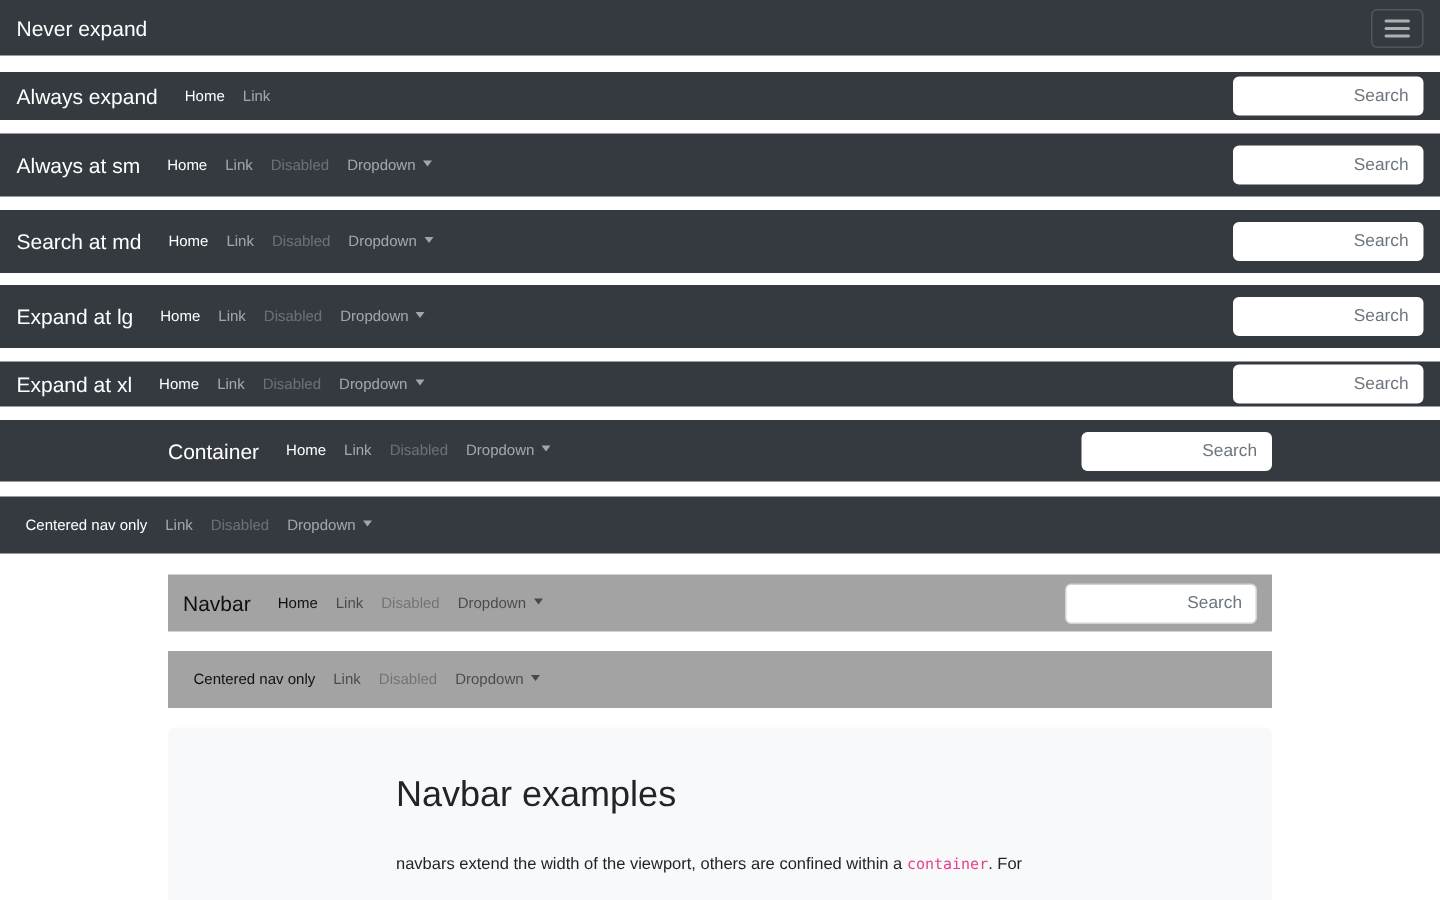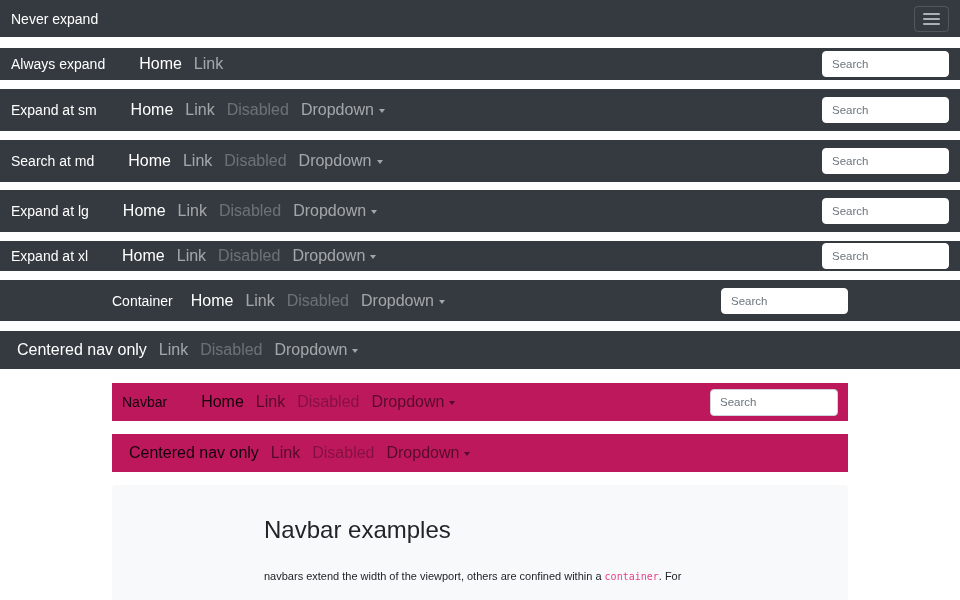--- a/index.html
+++ b/index.html
@@ -1,57 +1,57 @@
 <!DOCTYPE html>
 <html><head>
 <meta charset="utf-8">
 <style>
   html,body{margin:0;padding:0;width:960px;height:600px;overflow:hidden;background:#fff;
     font-family:"Liberation Sans",sans-serif;-webkit-font-smoothing:antialiased;}
 
   
-  .navbar{display:flex;align-items:center;padding:0 11px;box-sizing:border-box;gap:16px;}
+  .navbar{display:flex;align-items:center;padding:0 11px;box-sizing:border-box;}
   .navbar.dark{background:#343a40;}
-  .navbar.light{background:#be185d;}
+  .navbar.light{background:#a3a3a3;}
   .navbar.centered{}
 
   .nb-never-expand{height:37px;margin-bottom:11px;}
   .nb-always-expand{height:32px;margin-bottom:9px;}
   .nb-expand-at-sm{height:42px;margin-bottom:9px;}
   .nb-expand-at-md{height:42px;margin-bottom:8px;}
   .nb-expand-at-lg{height:42px;margin-bottom:9px;}
   .nb-expand-at-xl{height:30px;margin-bottom:9px;}
   .nb-container{height:41px;margin-bottom:10px;padding:0;}
   .nb-centered-dark{height:38px;margin-bottom:14px;}
   .nb-navbar-light{height:38px;width:736px;margin:0 auto 13px;padding:0 10px;}
   .nb-centered-light{height:38px;width:736px;margin:0 auto 13px;}
 
   .inner-container{width:736px;margin:0 auto;display:flex;align-items:center;height:100%;box-sizing:border-box;}
 
   .brand{font-size:14px;text-decoration:none;margin-right:12px;white-space:nowrap;cursor:pointer;}
   .navbar.dark .brand{color:#ffffff;}
   .navbar.light .brand{color:rgba(0,0,0,.9);}
 
   .nav{display:flex;align-items:center;}
-  .nav-link{font-size:16px;padding:0 6px;text-decoration:none;white-space:nowrap;cursor:pointer;}
+  .nav-link{font-size:10px;padding:0 6px;text-decoration:none;white-space:nowrap;cursor:pointer;}
   .navbar.dark .nav-link.link,
   .navbar.dark .nav-link.dropdown{color:rgba(255,255,255,.55);}
   .navbar.dark .nav-link.active{color:#ffffff;}
   .navbar.dark .nav-link.disabled{color:rgba(255,255,255,.28);cursor:default;}
   .navbar.light .nav-link.link,
   .navbar.light .nav-link.dropdown{color:rgba(0,0,0,.55);}
   .navbar.light .nav-link.active{color:rgba(0,0,0,.9);}
   .navbar.light .nav-link.disabled{color:rgba(0,0,0,.3);cursor:default;}
 
   .caret{display:inline-block;width:0;height:0;margin-left:5px;vertical-align:2px;
     border-left:3.5px solid transparent;border-right:3.5px solid transparent;
     border-top:4px solid currentColor;}
 
   .search{margin-left:auto;box-sizing:border-box;font-size:11.5px;
-    font-family:"Liberation Sans",sans-serif;padding:0 9px;border-radius:4px;outline:none;color:#495057;}
+    font-family:"Liberation Sans",sans-serif;padding:0 9px;border-radius:4px;outline:none;color:#495057;text-align:right;}
   .search::placeholder{color:#6c757d;opacity:1;}
   .search-dark{width:127px;height:26px;border:1px solid #fff;background:#fff;}
   .search-light{width:128px;height:27px;border:1px solid #ced4da;background:#fff;}
 
   .toggler{margin-left:auto;width:35px;height:26px;background:transparent;
     border:1px solid rgba(255,255,255,.15);border-radius:4px;cursor:pointer;
     display:flex;align-items:center;justify-content:center;padding:0;}
   .toggler-icon{display:flex;flex-direction:column;gap:3px;}
   .tbar{display:block;width:17px;height:2px;background:rgba(255,255,255,.6);border-radius:1px;}
 
@@ -79,21 +79,21 @@
     </nav>
     <nav class="navbar dark nb-always-expand">
       <a class="brand">Always expand</a>
       <div class="nav">
         <a class="nav-link active">Home</a>
         <a class="nav-link link">Link</a>
       </div>
       <input type="text" class="search search-dark" placeholder="Search" style="">
     </nav>
     <nav class="navbar dark nb-expand-at-sm">
-      <a class="brand">Expand at sm</a>
+      <a class="brand">Always at sm</a>
       <div class="nav">
         <a class="nav-link active">Home</a>
         <a class="nav-link link">Link</a>
         <a class="nav-link disabled">Disabled</a>
         <a class="nav-link dropdown">Dropdown<span class="caret"></span></a>
       </div>
       <input type="text" class="search search-dark" placeholder="Search" style="">
     </nav>
     <nav class="navbar dark nb-expand-at-md">
       <a class="brand">Search at md</a>

